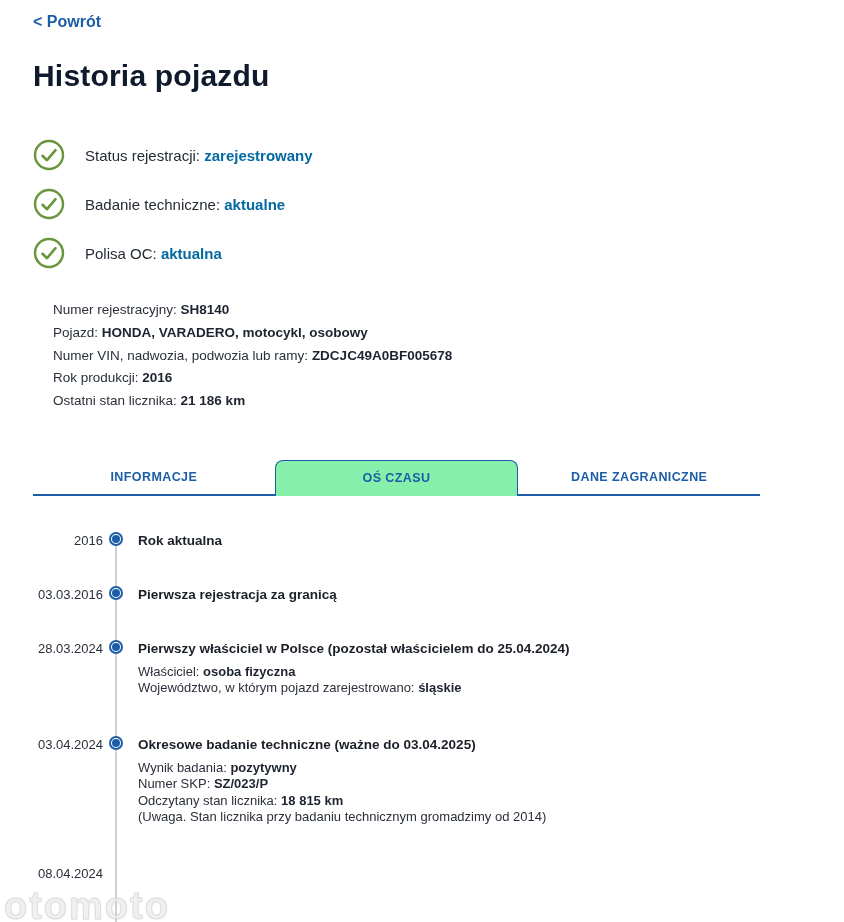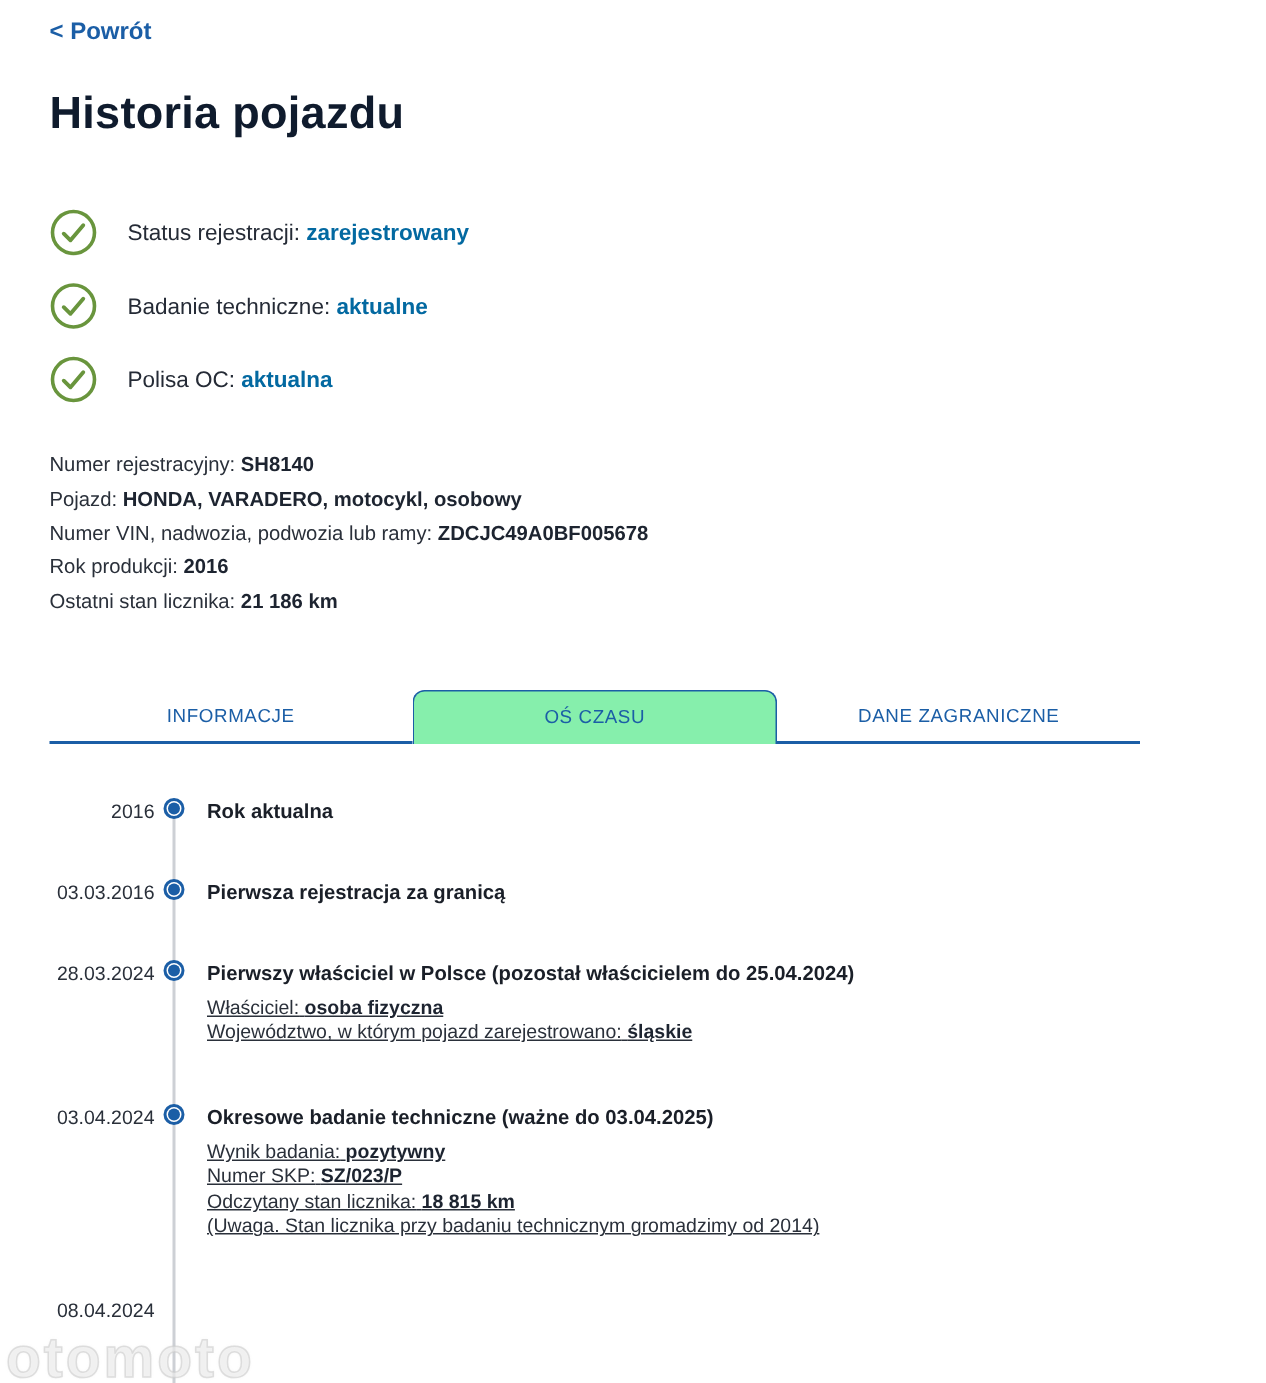--- a/index.html
+++ b/index.html
@@ -24,28 +24,28 @@
 
   
   .status-list { margin-top:46px; }
   .status-row { display:flex; align-items:center; height:32px; margin-bottom:17px; }
   .check-icon { width:32px; height:32px; flex:0 0 32px; }
   .status-text { margin-left:20px; font-size:15px; color:#252b36; }
   .status-text b { color:#0369a1;margin-top:36px; }
 
   
   .details { margin-top:30px; }
-  .detail-line { font-size:13.5px; line-height:22.8px; color:#2a303a; }
+  .detail-line { font-size:13.5px; line-height:22.8px; color:#2a303a;margin-left:20px; }
   .detail-line b { color:#1d2430; }
 
   
   .tabs { display:flex; margin-top:47px; width:727px; height:36px; }
   .tab {
     flex:1 1 0; display:flex; align-items:center; justify-content:center;
-    font-size:12.5px; font-weight:400; letter-spacing:0.4px; color:#1b5ea6;
+    font-size:12.5px; font-weight:700; letter-spacing:0.4px; color:#1b5ea6;
     border-bottom:2px solid #1b5ea6; cursor:pointer; text-transform:uppercase;
   }
   .tab.active {
     border:1px solid #1b5ea6; border-bottom:none;
     border-radius:8px 8px 0 0; background:#86efac;text-align:right;
   }
 
   
   .timeline { position:relative; margin-top:36px; }
   .timeline-line {
@@ -60,21 +60,21 @@
   .event-dotcol { width:26px; flex:0 0 26px; display:flex; justify-content:center; position:relative; }
   .event-dot {
     width:14px; height:14px; border:2px solid #1b5ea6; border-radius:50%;
     background:#fff; display:flex; align-items:center; justify-content:center;
     position:relative; z-index:2;
   }
   .event-dot::after { content:""; width:8px; height:8px; border-radius:50%; background:#1b5ea6; }
   .event-content { margin-left:9px; flex:1; }
   .event-title { font-size:13.5px; font-weight:700; color:#1a1f28; line-height:17px; }
   .event-details { margin-top:7px; }
-  .event-detail-line { font-size:13px; line-height:16.5px; color:#2a303a;text-decoration:underline; }
+  .event-detail-line { font-size:13px; line-height:16.5px; color:#2a303a; }
   .event-detail-line b { color:#1d2430; }
 
   
   .event { margin-bottom:37px; }
   .event.has-details { margin-bottom:39px; }
   .event:last-child { margin-bottom:0;flex-direction:column; }
 
   
   .watermark {
     position:absolute; left:4px; bottom:-6px; font-size:38px; font-weight:800;

